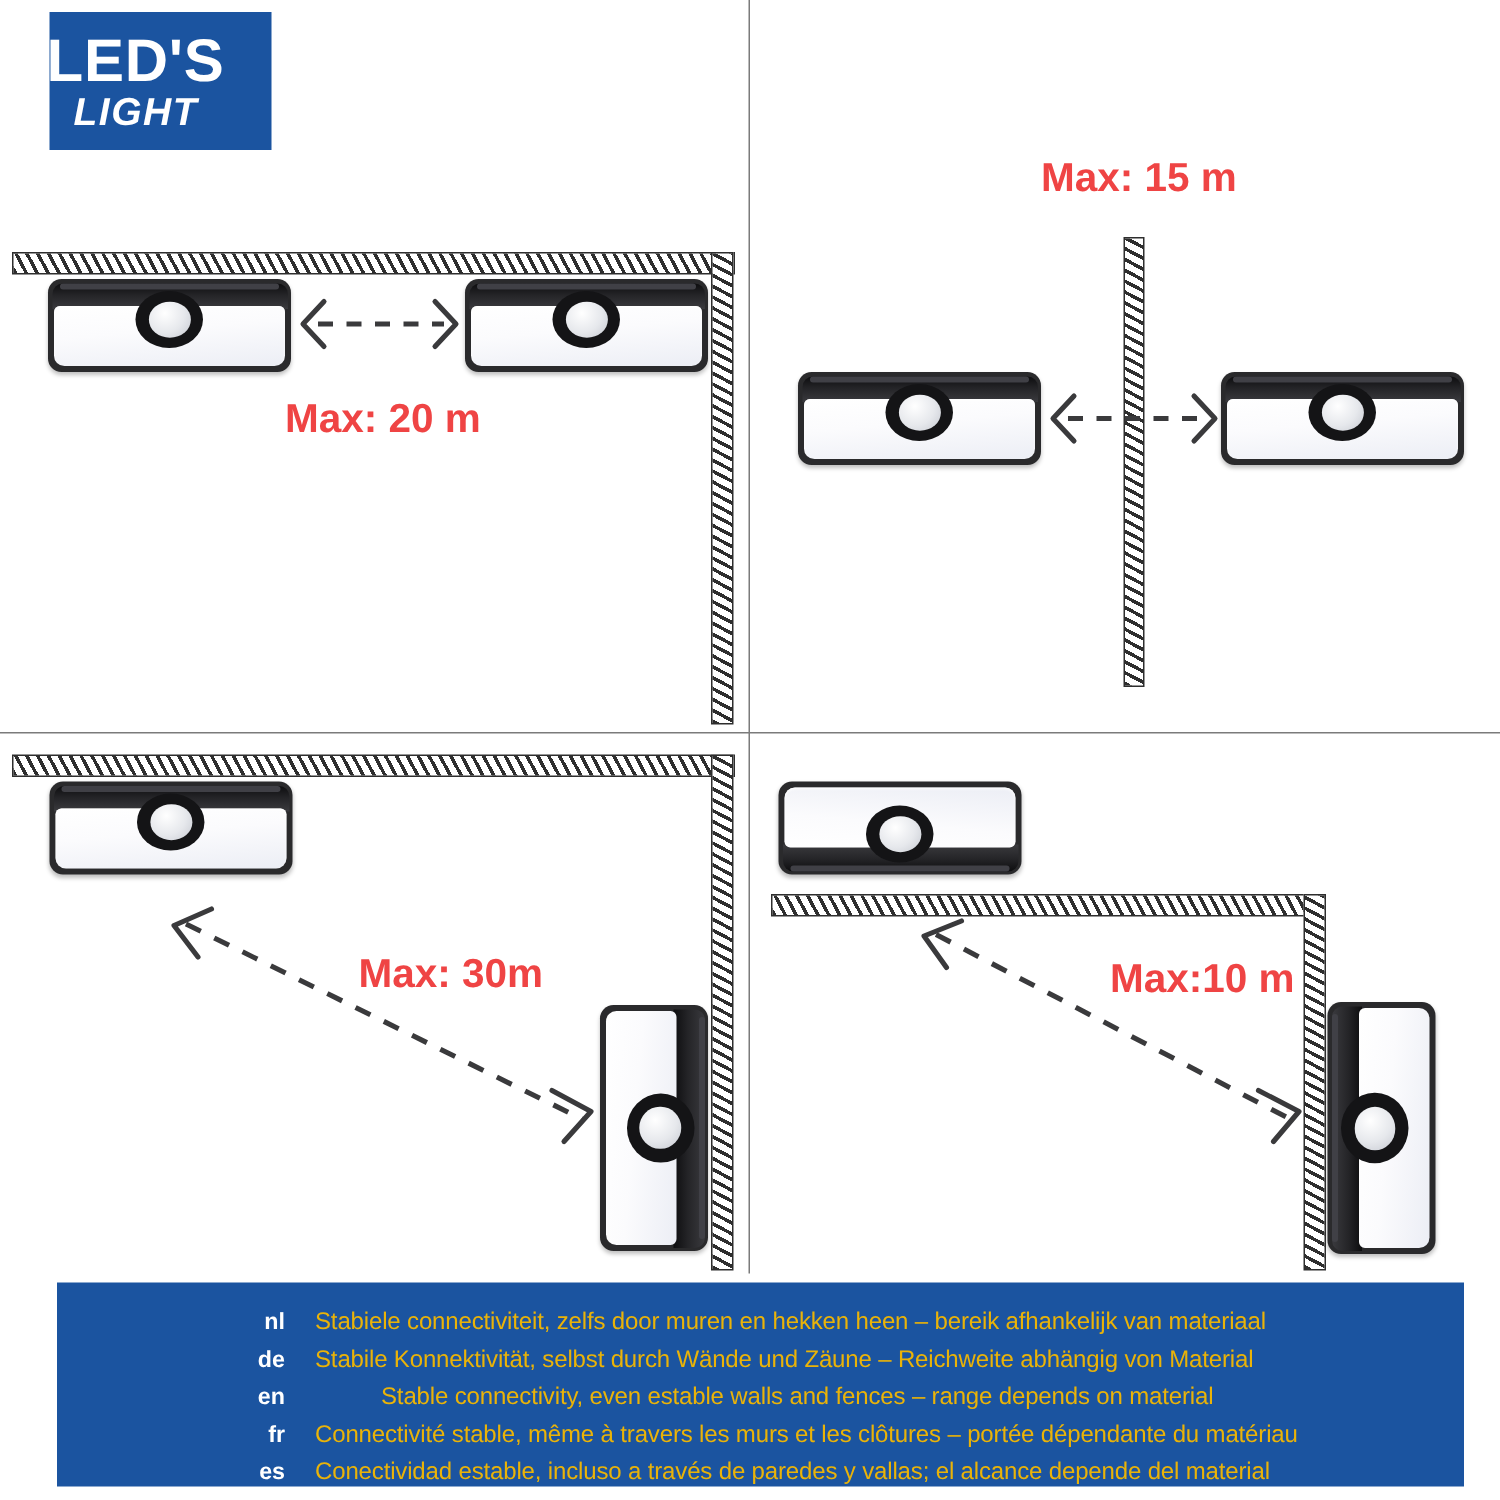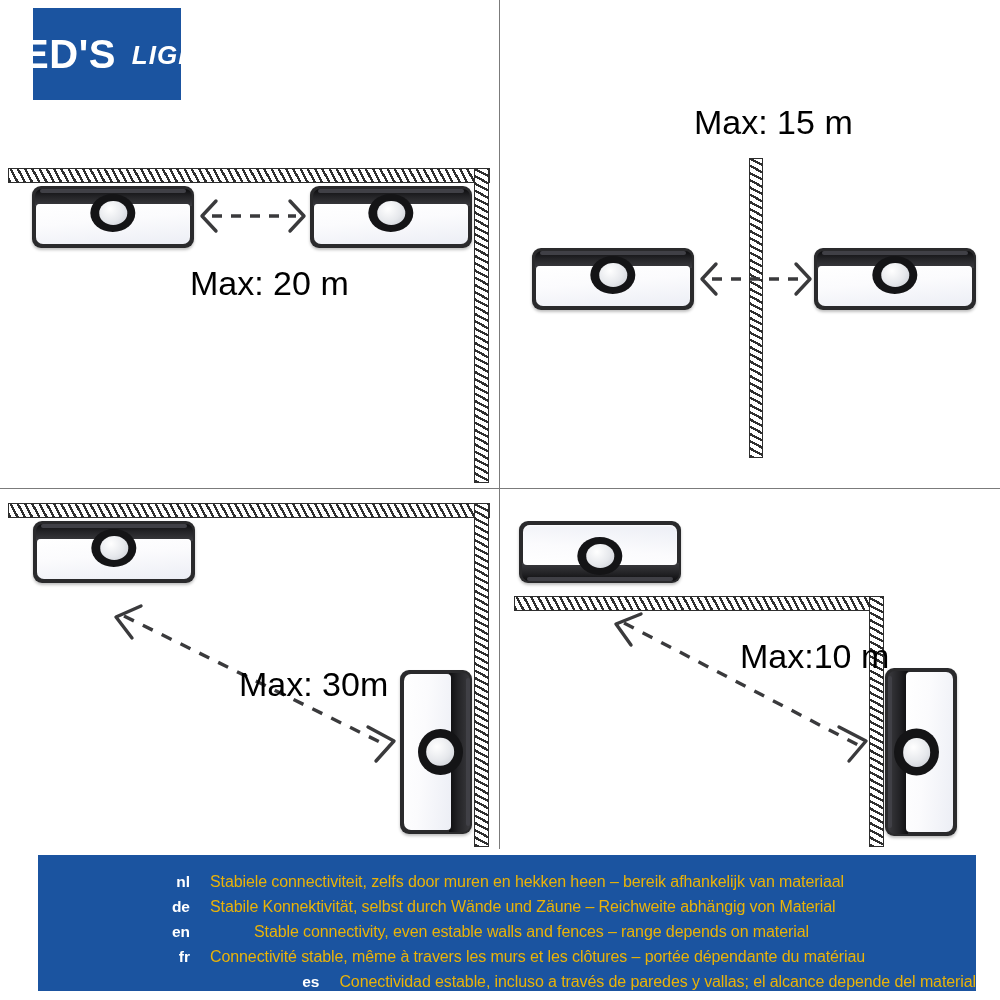--- a/index.html
+++ b/index.html
@@ -9,22 +9,22 @@
   .page{position:relative;width:1000px;height:1000px;background:#fff;}
 
   
   .divider{position:absolute;background:#7b7b7b;}
   .div-v{left:499px;top:0;width:1.4px;height:849px;}
   .div-h{left:0;top:488px;width:1000px;height:1.4px;}
 
   
   .logo{position:absolute;left:33px;top:8px;width:148px;height:92px;
         background:#1b54a0;}
-  .logo-inner{position:absolute;inset:0;display:flex;
-        justify-content:center;align-items:center;}
+  .logo-inner{position:absolute;inset:0;display:flex;flex-direction:column;
+        justify-content:center;}
   .logo-l1{color:#fff;font-weight:bold;font-size:40px;line-height:38px;
         letter-spacing:0.5px;font-family:"Liberation Sans",sans-serif;
         margin-left:-2px;}
   .logo-l2{color:#fff;font-style:italic;font-weight:bold;font-size:26px;
         line-height:26px;letter-spacing:1px;margin-top:1px;margin-left:16px;
         font-family:"Liberation Sans",sans-serif;}
 
   
   .wall{position:absolute;background:#ffffff;border:1.6px solid #2e2e2e;
         box-sizing:border-box;}
@@ -88,21 +88,21 @@
   .vlamp.barRight .diff{left:4px;right:29%;border-radius:7px 4px 4px 7px;}
   .vlamp.barRight .sensor{right:13%;}
   
   .vlamp.barLeft .bar{left:2.5px;border-radius:7px 0 0 7px;
         background:linear-gradient(270deg,#0d0d0f 0%,#242427 45%,#3a3a3e 100%);}
   .vlamp.barLeft .barlip{left:2.5px;}
   .vlamp.barLeft .diff{right:4px;left:29%;border-radius:4px 7px 7px 4px;}
   .vlamp.barLeft .sensor{left:13%;}
 
   
-  .mlabel{position:absolute;color:#000000;font-size:34px;font-weight:normal;
+  .mlabel{position:absolute;color:#ef4444;font-size:27px;font-weight:bold;
         white-space:nowrap;font-family:"Liberation Sans",sans-serif;}
 
   
   .arrowsvg{position:absolute;overflow:visible;}
 
   
   .footer{position:absolute;left:38px;top:855px;width:938px;height:136px;
         background:#1b54a0;}
   .frow{position:absolute;left:0;width:100%;height:24px;
         display:flex;align-items:center;}
@@ -217,21 +217,21 @@
           <div class="dome"></div>
         </div>
     </div>
 
     <svg class="arrowsvg" style="left:110px;top:600px;" width="290" height="170" viewBox="0 0 290 170">
       <polyline points="31,6 6,17 22,38" fill="none" stroke="#3a3a3c" stroke-width="3.4" stroke-linecap="round" stroke-linejoin="round"></polyline>
       <polyline points="258,127 284,141 266,161" fill="none" stroke="#3a3a3c" stroke-width="3.4" stroke-linecap="round" stroke-linejoin="round"></polyline>
       <line x1="14" y1="16" x2="278" y2="146" stroke="#3a3a3c" stroke-width="3.4" stroke-dasharray="11 10" stroke-linecap="butt"></line>
     </svg>
 
-    <div class="mlabel" style="left:239px;top:634px;margin-top:31px;">Max: 30m</div>
+    <div class="mlabel" style="left:239px;top:634px;">Max: 30m</div>
   </div>
 
   <div>
     <div class="wall" style="left:514px;top:596px;width:370px;height:15px;"></div>
     <div class="wall vert" style="left:869px;top:596px;width:15px;height:251px;"></div>
 
     <div class="lamp flipY" style="left:519px;top:521px;width:162px;height:62px;">
       <div class="body"></div>
         <div class="bar"></div>
         <div class="barlip"></div>
@@ -270,19 +270,19 @@
       <span class="ftext">Stabile Konnektivität, selbst durch Wände und Zäune – Reichweite abhängig von Material</span>
     </div>
     <div class="frow" style="top:65px;gap:44px;">
       <span class="fcode">en</span>
       <span class="ftext">Stable connectivity, even estable walls and fences – range depends on material</span>
     </div>
     <div class="frow" style="top:90px;">
       <span class="fcode">fr</span>
       <span class="ftext">Connectivité stable, même à travers les murs et les clôtures – portée dépendante du matériau</span>
     </div>
-    <div class="frow" style="top:115px;justify-content:flex-end;">
+    <div class="frow" style="top:115px;">
       <span class="fcode">es</span>
       <span class="ftext">Conectividad estable, incluso a través de paredes y vallas; el alcance depende del material</span>
     </div>
   </div>
 
 </div>
 
 </body></html>

